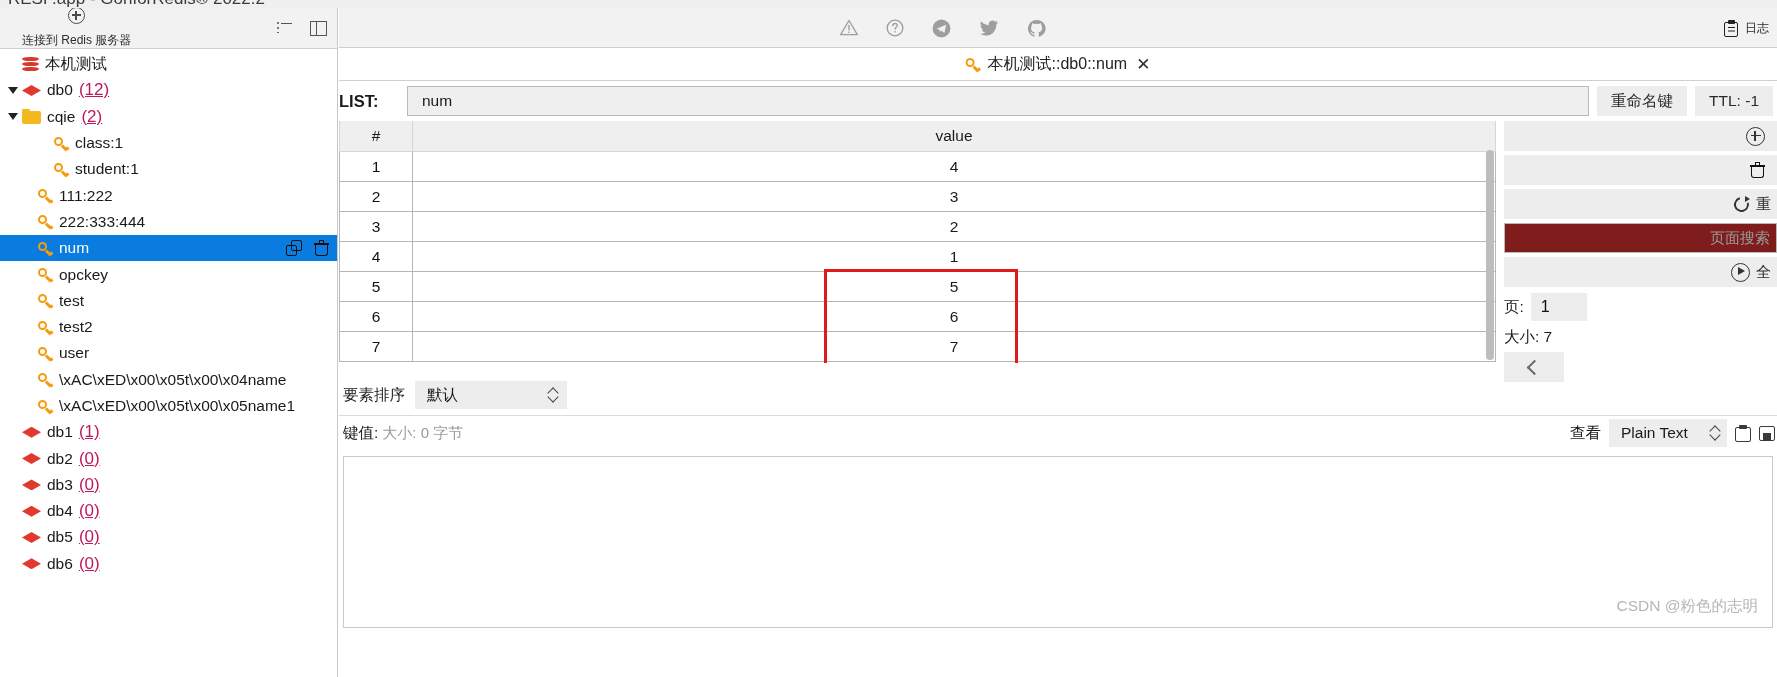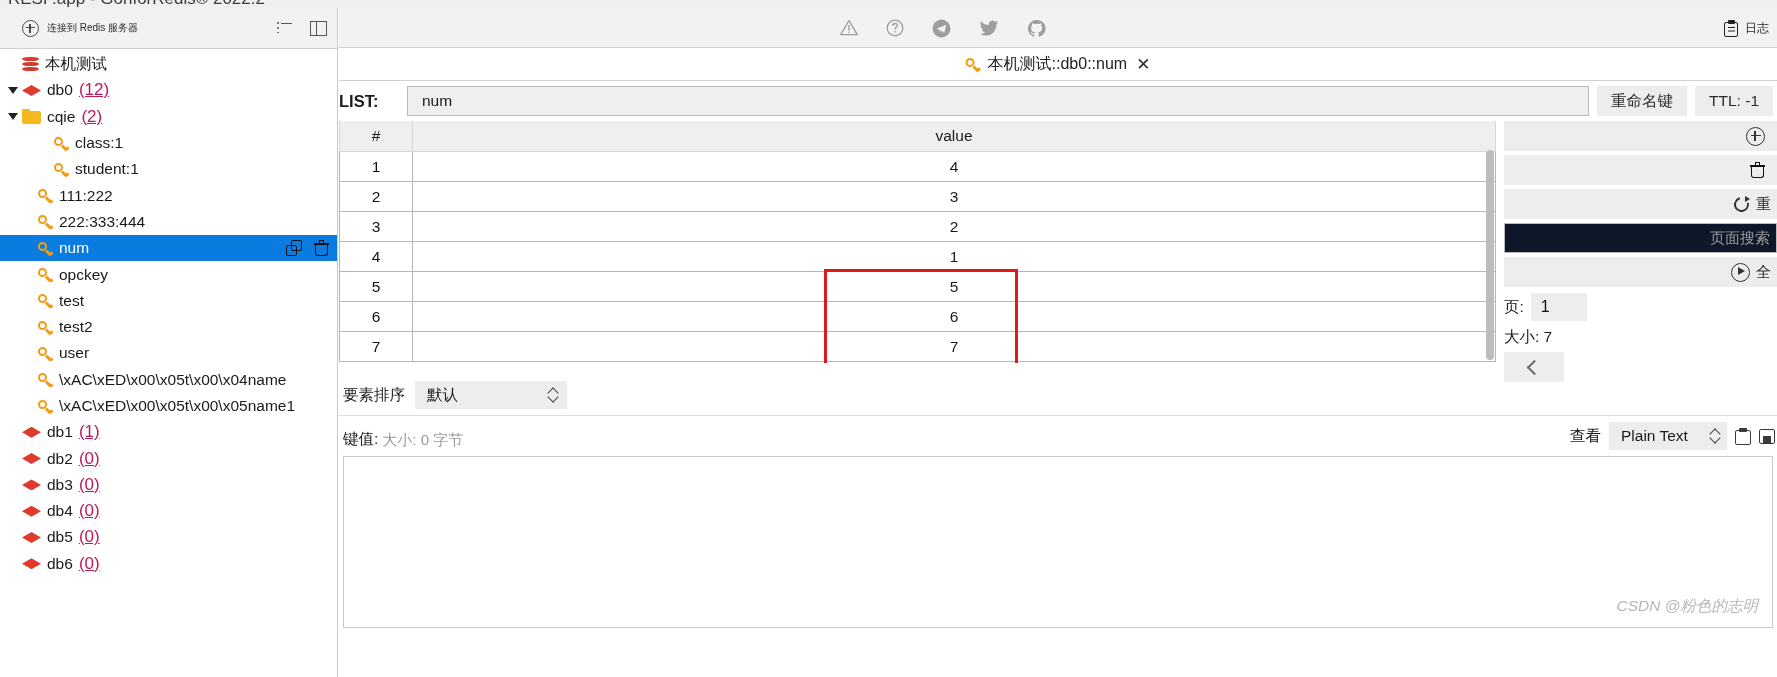--- a/index.html
+++ b/index.html
@@ -28,22 +28,23 @@
     background:#ffffff;border-right:1px solid #c9c9c9;
     box-sizing:border-box;overflow:hidden;
   }
   .sb-head{
     position:relative;height:40px;background:#f2f2f2;
     border-bottom:1px solid #cfcfcf;
     display:flex;align-items:center;
   }
   .sb-connect{
     display:flex;align-items:center;gap:8px;
-    margin-left:22px;font-size:10px;color:#2b2b2b;
+    margin-left:22px;font-size:12px;color:#2b2b2b;
     cursor:default;
+    flex-direction:column;
   }
   .sb-connect .plus{
     width:15px;height:15px;border:1.4px solid #4a4a4a;border-radius:50%;
     position:relative;display:inline-block;
   }
   .sb-connect .plus:before,.sb-connect .plus:after{
     content:"";position:absolute;background:#4a4a4a;
   }
   .sb-connect .plus:before{left:3px;top:6.3px;width:9px;height:1.4px;}
   .sb-connect .plus:after{top:3px;left:6.3px;height:9px;width:1.4px;}
@@ -198,21 +199,21 @@
 
   .sidepanel{
     flex:1;padding-left:8px;box-sizing:border-box;
   }
   .sp-btn{
     height:30px;background:#ededed;display:flex;align-items:center;justify-content:flex-end;
     padding-right:6px;gap:6px;font-size:15px;color:#2b2b2b;margin-bottom:4px;cursor:pointer;
     white-space:nowrap;overflow:hidden;
   }
   .sp-search{
-    height:30px;background:#0f172a;border:1px solid #b9b9b9;box-sizing:border-box;
+    height:30px;background:#7f1d1d;border:1px solid #b9b9b9;box-sizing:border-box;
     display:flex;align-items:center;justify-content:flex-end;padding-right:6px;
     font-size:15px;color:#9a9a9a;margin-bottom:4px;
   }
   .sp-pagerow{display:flex;align-items:center;gap:7px;margin-top:6px;}
   .sp-pagerow .lab{font-size:15.5px;color:#1a1a1a;}
   .sp-pagebox{
     width:56px;height:28px;background:#ededed;display:flex;align-items:center;
     padding-left:10px;box-sizing:border-box;font-size:16px;color:#111;
   }
   .sp-size{font-size:15.5px;color:#1a1a1a;margin-top:6px;}
@@ -257,42 +258,42 @@
     width:152px;height:28px;background:#ededed;display:flex;align-items:center;
     padding:0 8px 0 12px;box-sizing:border-box;font-size:15.5px;color:#1a1a1a;
     justify-content:space-between;cursor:pointer;
   }
   .updown{width:11px;height:16px;position:relative;display:inline-block;}
   .updown:before,.updown:after{content:"";position:absolute;left:1px;width:7px;height:7px;border-left:1.7px solid #444;border-top:1.7px solid #444;}
   .updown:before{top:2px;transform:rotate(45deg);}
   .updown:after{bottom:2px;transform:rotate(-135deg);}
 
   .valuerow{
-    display:flex;align-items:flex-end;height:34px;padding-left:4px;
+    display:flex;align-items:center;height:34px;padding-left:4px;
     border-top:1px solid #dcdcdc;margin-top:6px;
   }
   .vlabel{font-size:15.5px;color:#1a1a1a;}
   .vsize{font-size:15px;color:#9a9a9a;margin-left:4px;}
   .vright{margin-left:auto;display:flex;align-items:center;gap:8px;padding-right:2px;}
   .vview{font-size:15.5px;color:#1a1a1a;}
   .vformat{
     width:118px;height:28px;background:#ededed;display:flex;align-items:center;
     padding:0 6px 0 12px;box-sizing:border-box;font-size:15.5px;color:#1a1a1a;
     justify-content:space-between;cursor:pointer;
   }
   .ic-paste{width:16px;height:17px;position:relative;display:inline-block;cursor:pointer;}
   .ic-paste i{position:absolute;left:0;top:2px;width:16px;height:15px;border:1.7px solid #3a3a3a;border-radius:2px;box-sizing:border-box;}
   .ic-paste u{position:absolute;left:4px;top:0;width:8px;height:4px;background:#3a3a3a;border-radius:1px;}
   .ic-save{width:16px;height:17px;position:relative;display:inline-block;cursor:pointer;}
   .ic-save i{position:absolute;left:0;top:1px;width:16px;height:15px;border:1.7px solid #3a3a3a;border-radius:2px;box-sizing:border-box;}
   .ic-save u{position:absolute;left:4px;top:8px;width:8px;height:8px;background:#3a3a3a;}
 
   .editor{
     margin:6px 4px 0 4px;height:170px;background:#fff;border:1px solid #c9c9c9;
-    position:relative;overflow:hidden;font-style:italic;
+    position:relative;overflow:hidden;
   }
   .watermark{
     position:absolute;right:14px;bottom:10px;font-size:15.5px;color:#b6b6b6;
     pointer-events:none;
   }
 </style>
 </head>
 <body>
 
 <div class="app">

